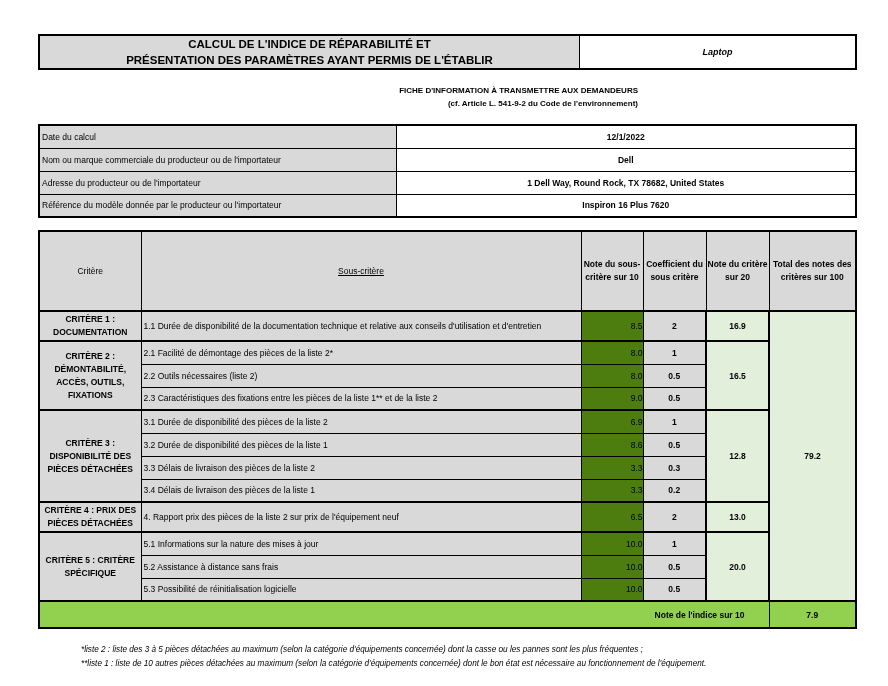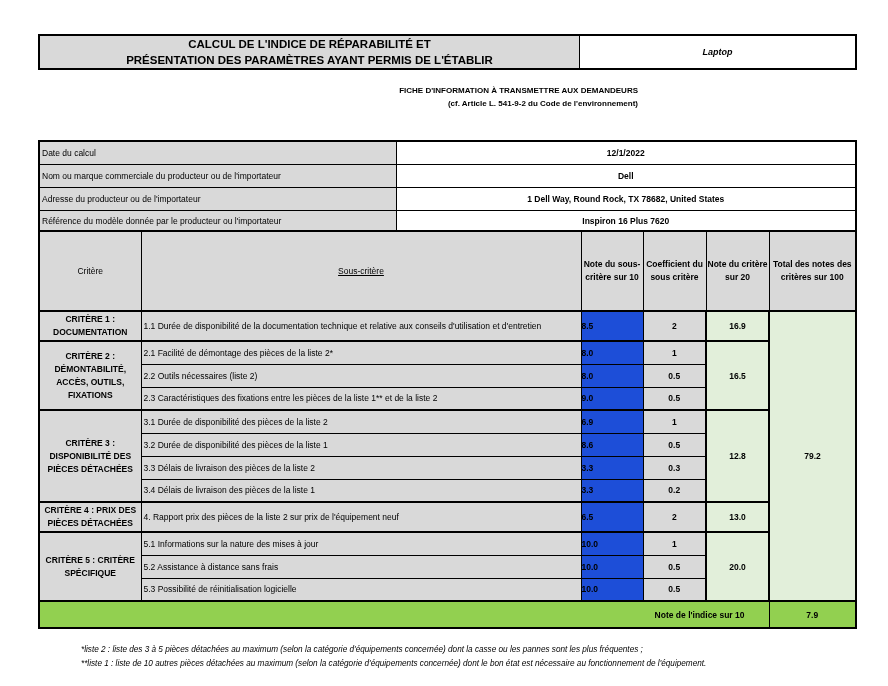--- a/index.html
+++ b/index.html
@@ -19,41 +19,41 @@
       flex: 1; display: flex; align-items: center; justify-content: center;
       font-style: italic; font-weight: bold; font-size: 9px;
     }
 
     .subtitle {
       position: absolute; left: 38px; top: 84px; width: 600px; text-align: right;
       font-weight: bold; font-size: 8px; line-height: 13px;
     }
 
     .info-table {
-      position: absolute; left: 38px; top: 140px; width: 819px;
+      position: absolute; left: 38px; top: 124px; width: 819px;
       border: 2px solid #000; border-collapse: collapse; padding-left: 38px;
     }
     .info-table td { height: 23px; font-size: 8.5px; border: 1px solid #000; }
     .info-table td.lbl { background: #d9d9d9; width: 357px; padding-left: 2px; }
     .info-table td.val { background: #fff; text-align: center; font-weight: bold; }
 
     .main-table {
       position: absolute; left: 38px; top: 230px; width: 819px;
       border-collapse: collapse; border: 2px solid #000;
     }
     .main-table th, .main-table td { border: 1px solid #000; font-size: 8.5px; }
     .main-table th {
       background: #d9d9d9; font-weight: bold; height: 80px; line-height: 13px;
       vertical-align: middle; text-align: center; border-bottom: 2px solid #000;
     }
     .main-table th.sub { font-weight: normal; text-decoration: underline; }
     .main-table td { height: 23px; }
     .c-crit { width: 102px; background: #d9d9d9; text-align: center; font-weight: bold; line-height: 13px; font-size: 8.5px; }
     .c-sub { background: #d9d9d9; padding-left: 2px; line-height: 12px; margin-left: 7px; }
-    .c-note { width: 62px; background: #1d4ed8; text-align: left; font-weight: bold; }
+    .c-note { width: 62px; background: #4d7c0f; text-align: right; font-weight: normal; }
     .c-coef { width: 63px; background: #d9d9d9; text-align: center; font-weight: bold; }
     .c-n20 { width: 63px; background: #e2efda; text-align: center; font-weight: bold; border-left: 2px solid #000 !important; border-right: 2px solid #000 !important; }
     .c-tot { width: 87px; background: #e2efda; text-align: center; font-weight: bold; }
     .grp-top td { border-top: 2px solid #000; }
     .final-row td { background: #92d050; height: 27px; border-top: 2px solid #000; font-weight: bold; }
     .final-label { text-align: right; padding-right: 24px; font-size: 15px; }
     .final-val { text-align: center; font-size: 15px; }
 
     .footnotes {
       position: absolute; left: 40px; top: 643px; width: 840px;

